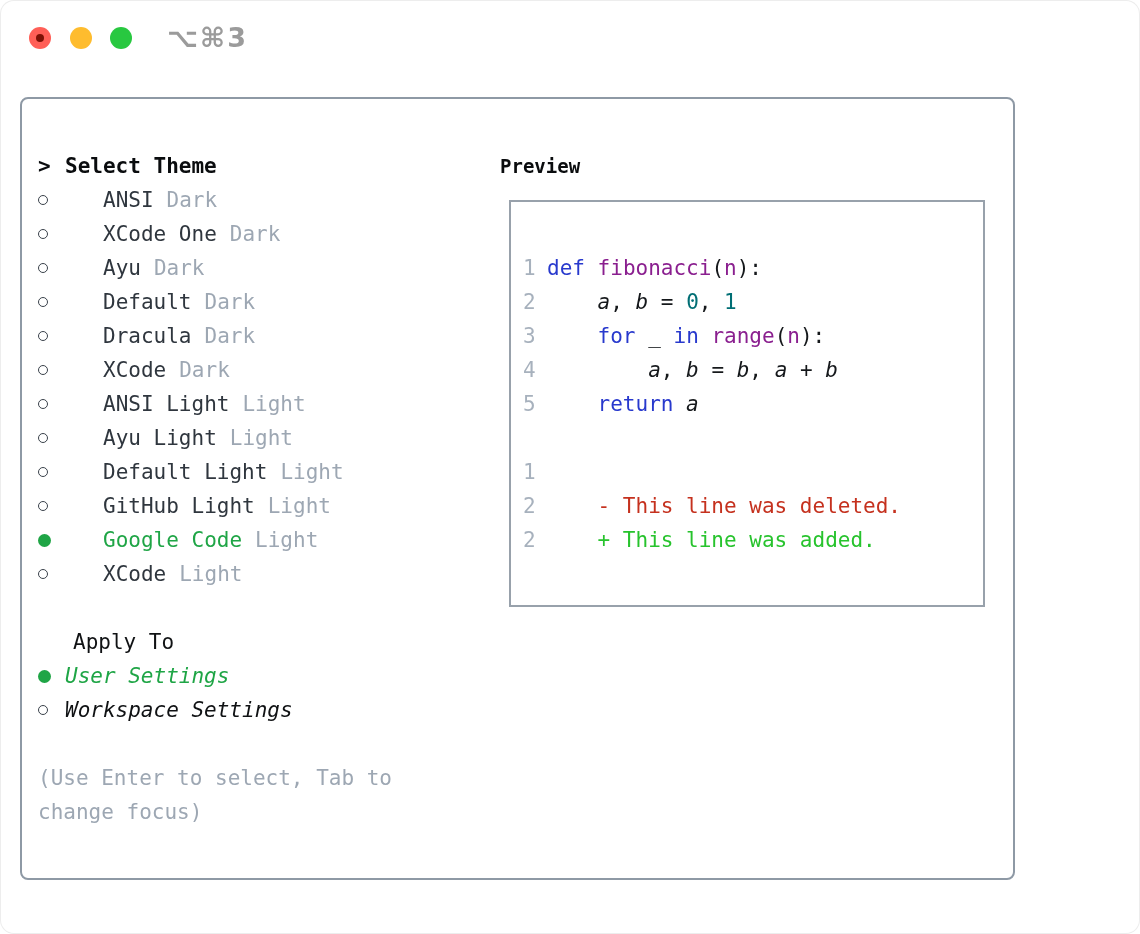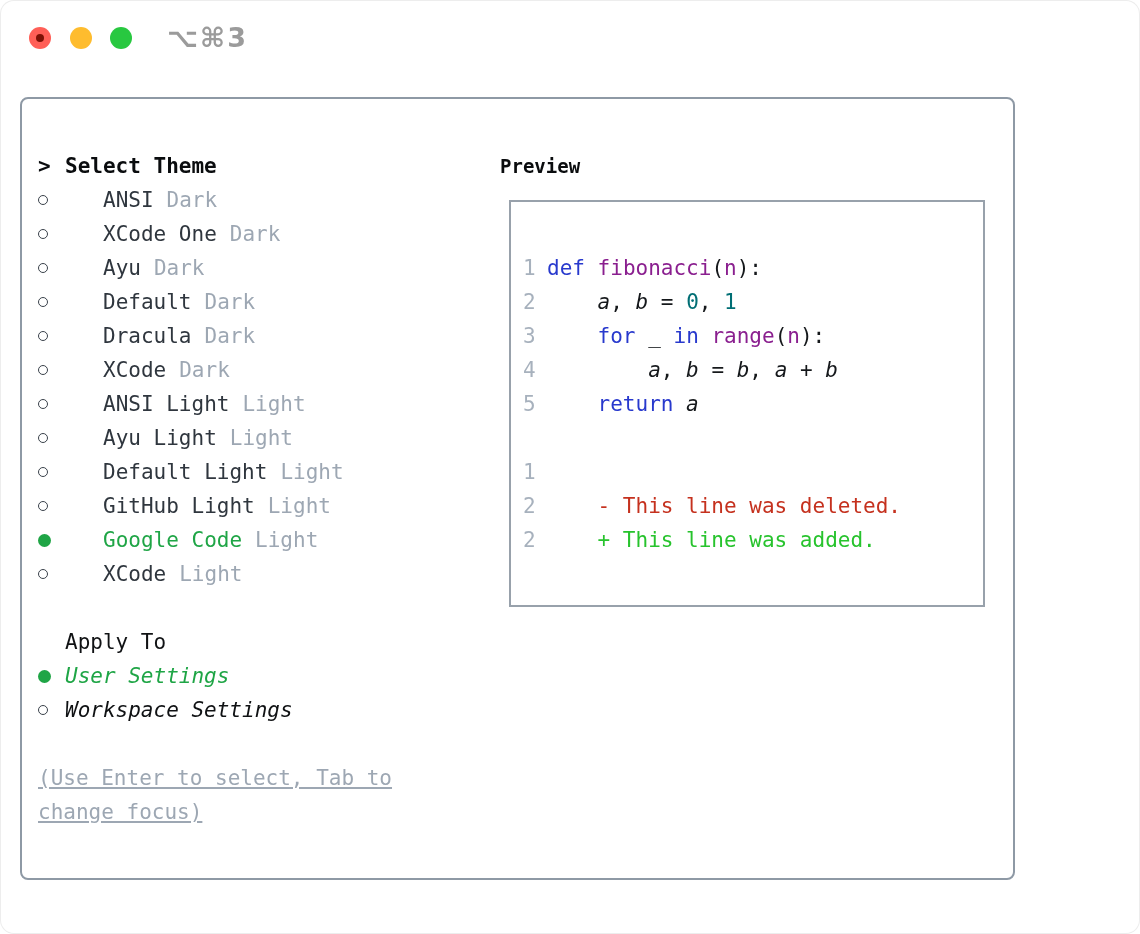--- a/index.html
+++ b/index.html
@@ -41,21 +41,21 @@
   .arrow{font-weight:bold;color:var(--c-heading);}
   .header-label{font-weight:bold;color:var(--c-heading);}
   .radio{width:10px;height:10px;border:1.5px solid #3a424b;border-radius:50%;}
   .selected .radio{width:13px;height:13px;border:none;background:var(--c-green);}
   .t-name{color:var(--c-text);margin-left:38px;}
   .selected .t-name{color:var(--c-green);}
   .t-variant{color:var(--c-muted);margin-left:13px;}
   .apply-label{color:#101214;font-style:italic;}
   .selected .apply-label{color:var(--c-green);}
   .hint{color:var(--c-muted);font-size:21px;}
-  .hint div{height:34px;line-height:34px;white-space:pre;text-decoration:underline;}
+  .hint div{height:34px;line-height:34px;white-space:pre;}
 
   
   .preview-title{position:absolute;left:478px;top:50px;height:34px;line-height:34px;
                  font-size:19px;font-weight:bold;color:var(--c-heading);}
   .preview-box{position:absolute;left:487px;top:101px;width:476px;height:407px;
                border:2px solid var(--c-preview_border);background:#fff;}
   .pv-lines{position:absolute;left:12px;top:49px;right:4px;}
   .pv-row{display:flex;align-items:center;height:34px;font-size:21px;}
   .ln{width:24px;flex:none;color:var(--c-line_number);}
   .code{white-space:pre;color:var(--c-code_plain);}
@@ -147,21 +147,21 @@
   </div>
           <div class="row theme-row">
     <span class="marker"><span class="radio"></span></span>
     <span class="t-name">XCode</span>
     <span class="t-variant">Light</span>
   </div>
         </div>
       <div class="row blank"></div>
       <div class="row">
         <span class="marker"></span>
-        <span class="apply-title" style="color:#101214;">Apply To</span>
+        <span class="apply-title" style="color:#101214;margin-left:8px;">Apply To</span>
       </div>
       <div id="apply-list">
           <div class="row apply-row selected">
     <span class="marker"><span class="radio"></span></span>
     <span class="apply-label">User Settings</span>
   </div>
           <div class="row apply-row">
     <span class="marker"><span class="radio"></span></span>
     <span class="apply-label">Workspace Settings</span>
   </div>

